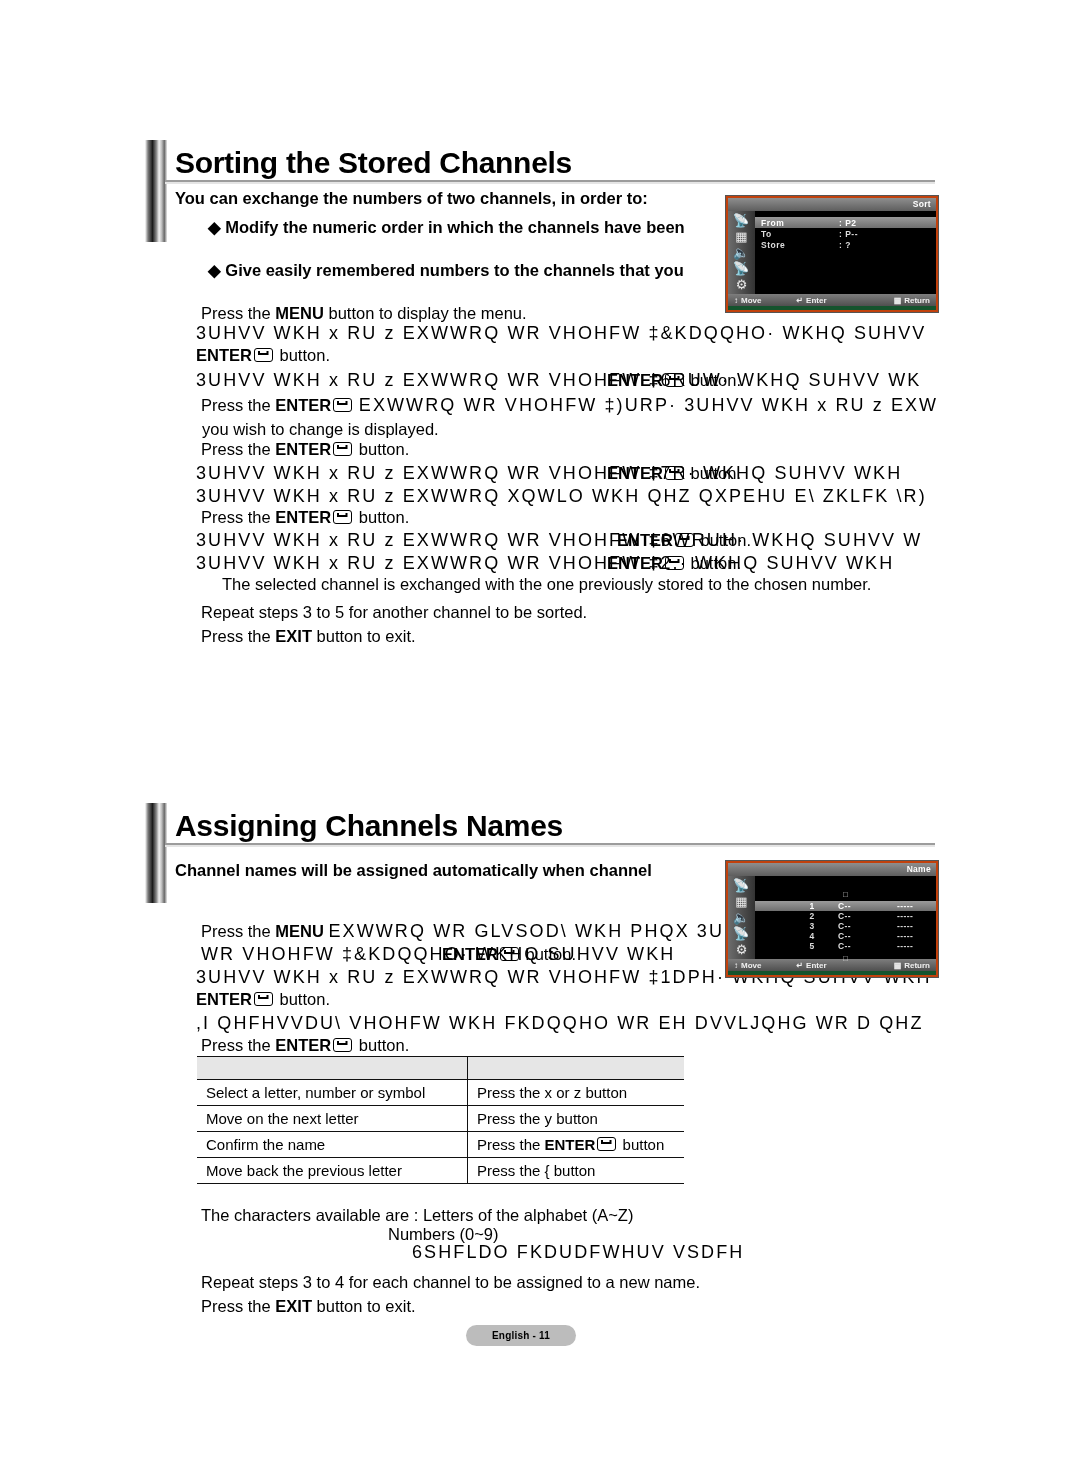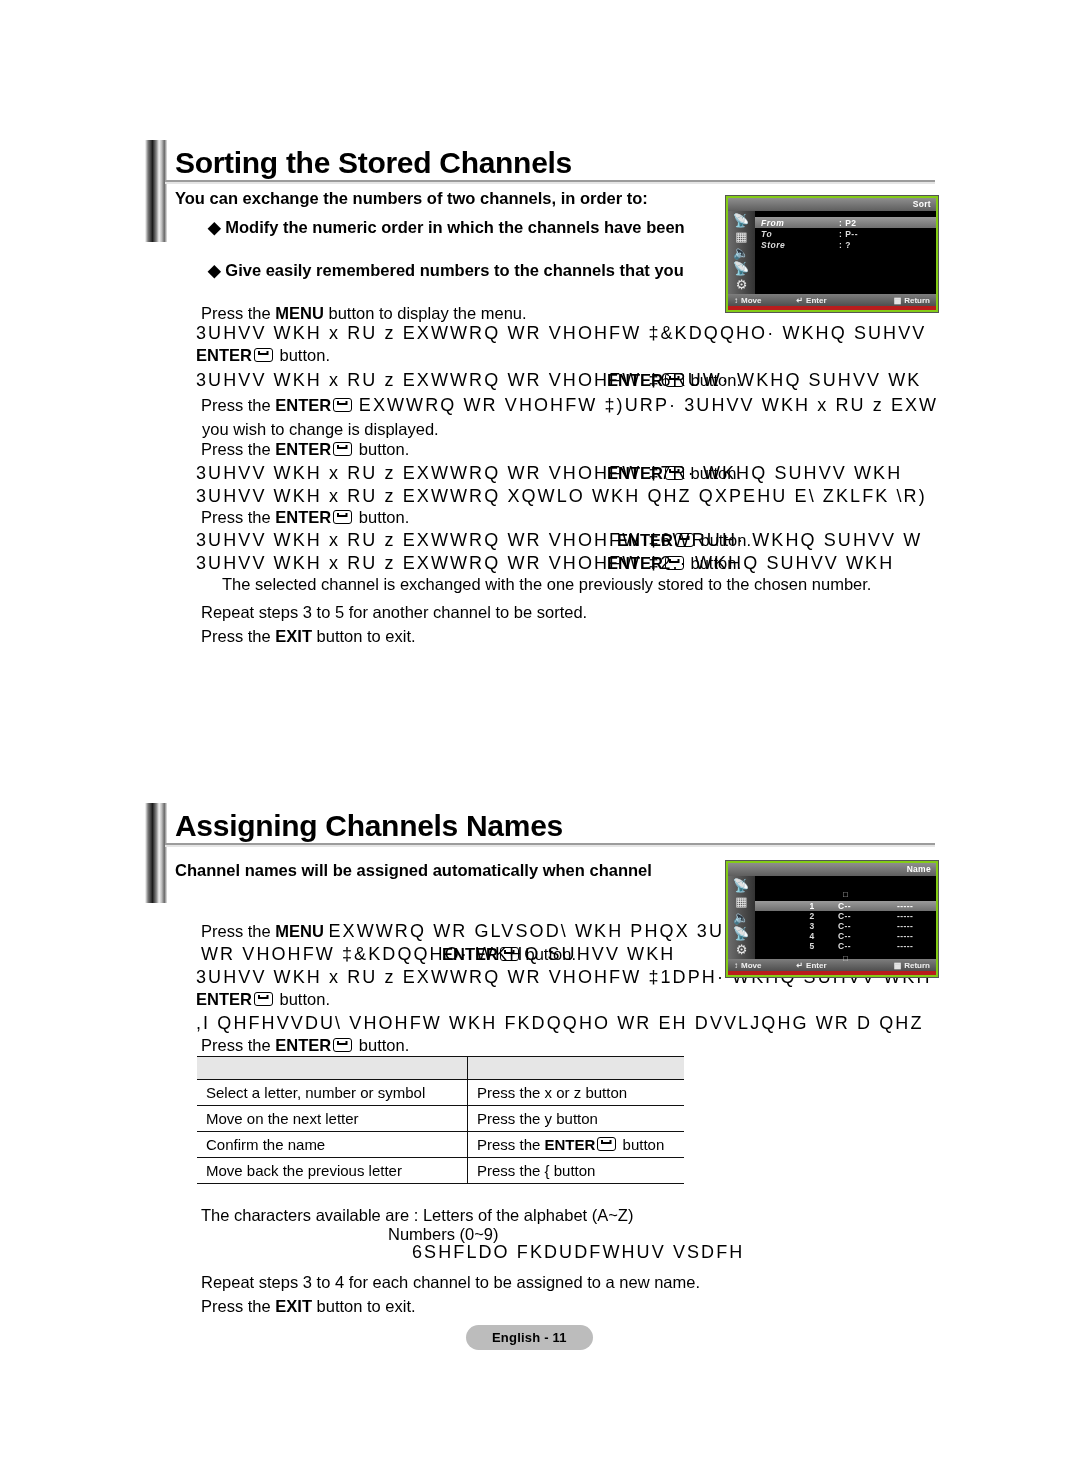--- a/index.html
+++ b/index.html
@@ -70,22 +70,22 @@
     content:"";
     position:absolute;left:3px;top:1.5px;
     width:1.6px;height:4.2px;background:#000;
     box-shadow:8.5px 0 0 #000;
   }
   .overlap{position:absolute;white-space:nowrap;}
 
   
   .osd{
     position:absolute;
-    background:#b91c1c;
-    border:2px solid #84cc16;
+    background:#14532d;
+    border:2px solid #c2410c;
     box-shadow:0 0 0 1px #555;
     font-family:"Liberation Sans", sans-serif;
   }
   .osd-title{
     height:13px;
     background:linear-gradient(to bottom,#8e8e8e,#5e5e5e);
     color:#ffffff;
     font-size:8.5px;
     font-weight:bold;
     text-align:right;
@@ -108,21 +108,21 @@
   }
   .osd-content{
     position:absolute;left:27px;right:0;top:0;bottom:0;
     color:#dcdcdc;font-size:8.5px;font-weight:bold;
   }
   .osd-row{
     display:flex;height:11px;align-items:center;
     padding-left:6px;letter-spacing:0.5px;
   }
   .osd-row.sel{background:linear-gradient(to bottom,#9a9a9a,#6f6f6f);color:#ffffff;}
-  .osd-row .k{width:78px;font-style:italic;}
+  .osd-row .k{width:78px;}
   .osd-row .v{}
   .osd-foot{
     height:12px;
     background:linear-gradient(to bottom,#7d7d7d,#4f4f4f);
     color:#f0f0f0;font-size:8px;font-weight:bold;
     display:flex;align-items:center;
     padding:0 6px;box-sizing:border-box;
   }
   .osd-foot span{display:inline-flex;align-items:center;gap:3px;}
   .osd-foot .f1{flex:1.05;}
@@ -153,21 +153,21 @@
   .tbl .hd td{background:#e6e6e6;height:22px;padding:0;}
   .tbl .c-left{width:252px;border-right:1.6px solid #111;}
   .tbl .c-right{width:198px;}
   .key{font-family:"Liberation Sans", sans-serif;}
 
   
   .pagebadge{
     position:absolute;
     background:#bcbcbc;
     border-radius:14px;
-    font-size:13px;font-weight:bold;
+    font-size:10px;font-weight:bold;
     padding:5px 26px;
     letter-spacing:0.2px;
   }
 </style>
 </head>
 <body>
 
 <div class="sec-bar" style="top:140px;height:102px;"></div>
 <div class="sec-title" style="top:146px;">Sorting the Stored Channels</div>
 <div class="sec-rule" style="top:180px;"></div>

